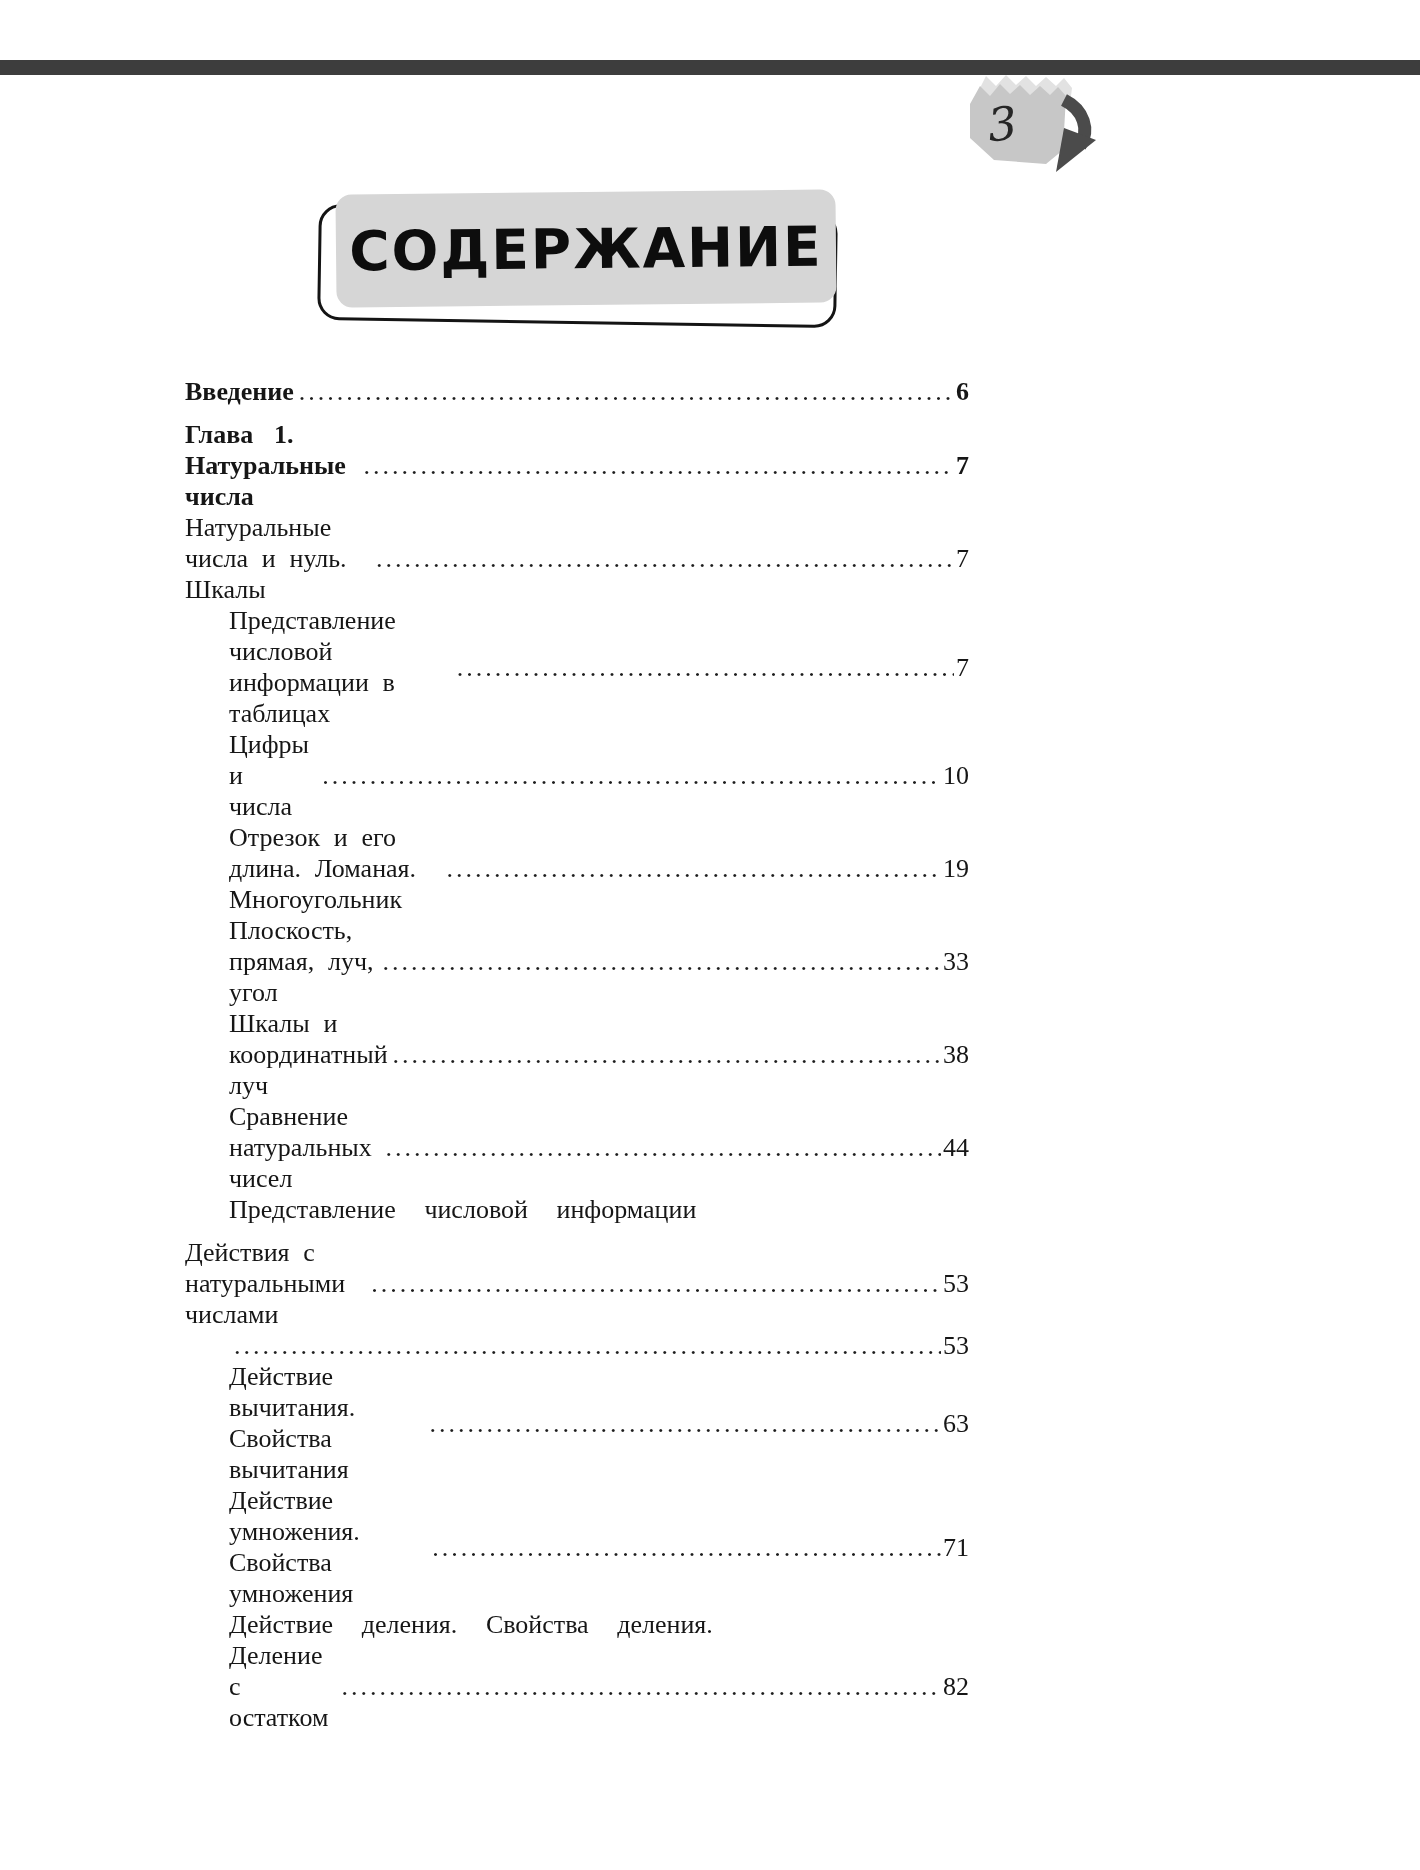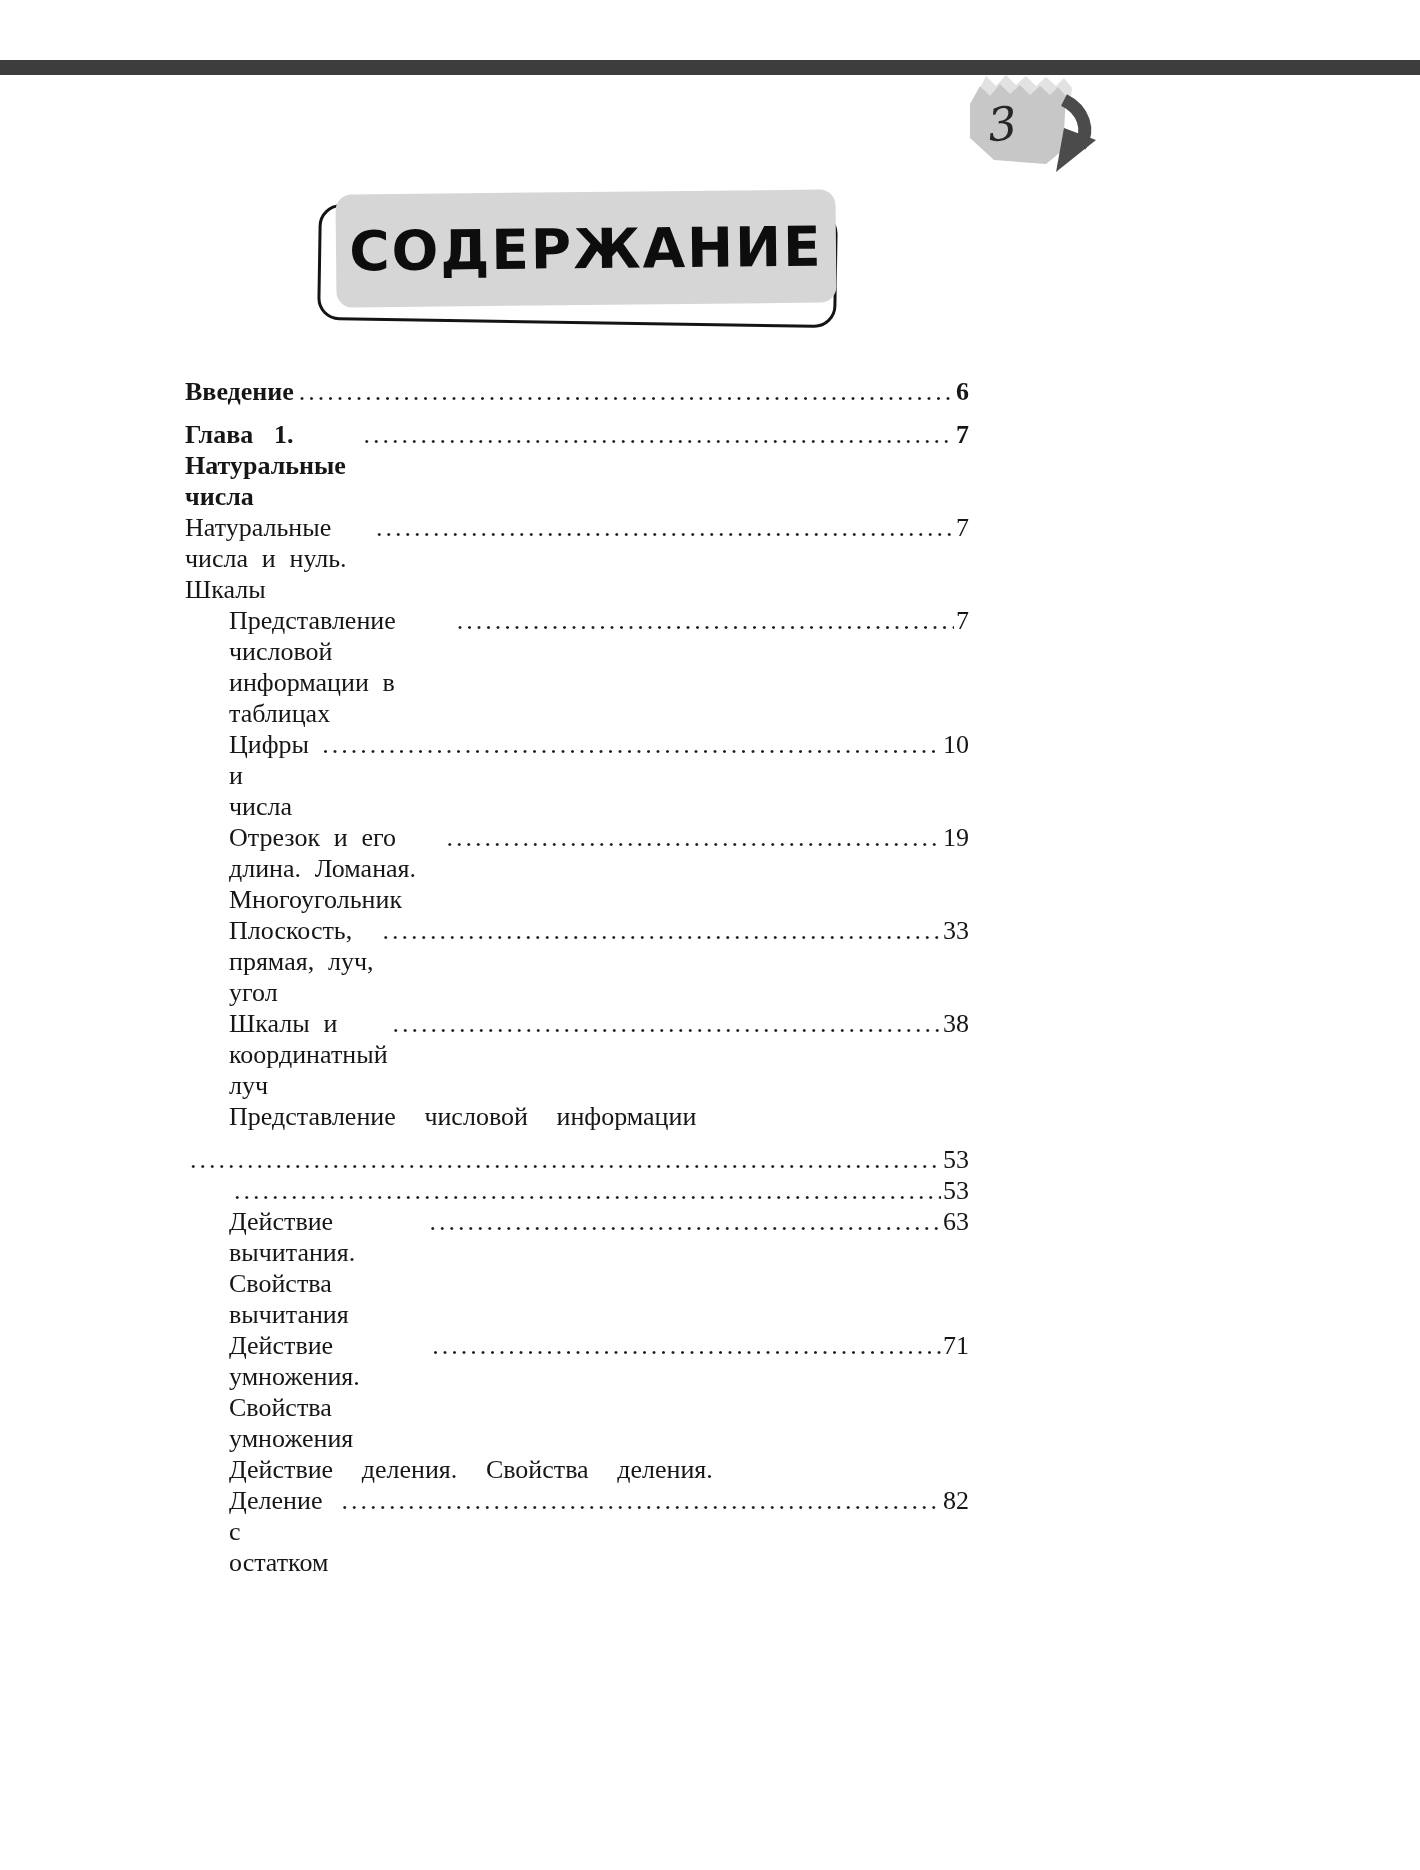--- a/index.html
+++ b/index.html
@@ -31,21 +31,21 @@
     letter-spacing:2px;color:#0d0d0d;white-space:nowrap;
   }
   .toc{
     position:absolute;left:185px;top:376px;width:784px;
     font-size:26px;line-height:31px;word-spacing:0.28em;
   }
   .entry.lvl1{padding-left:44px;}
   .entry.gap{margin-top:12px;font-family:Liberation Serif, serif;}
   .entry.bold{font-weight:bold;}
   .entry.wide .label{word-spacing:0.55em;}
-  .row{display:flex;align-items:flex-start;}
+  .row{display:flex;align-items:center;}
   .row.cont .label{word-spacing:0.85em;}
   .label{white-space:pre-wrap;}
   .dots{
     flex:1 1 auto;overflow:hidden;white-space:nowrap;margin-left:5px;
     min-width:12px;font-weight:normal;color:#1d1d1d;
   }
   .dots::after{
     content:"........................................................................................................................................";
     letter-spacing:3px;
   }
@@ -126,26 +126,34 @@
         </div>
       </div>
       <div class="entry lvl1">
         <div class="row">
           <span class="label">Шкалы и координатный луч</span>
           <span class="dots"></span>
           <span class="pagenum">38</span>
         </div>
       </div>
       <div class="entry lvl1">
+        <div class="row">
+          <span class="label">Сравнение натуральных чисел</span>
+          <span class="dots"></span>
+          <span class="pagenum">44</span>
+        </div>
+      </div>
+      <div class="entry lvl1">
         <div class="row cont">
           <span class="label">Представление числовой информации</span>
         </div>
       </div>
       <div class="entry lvl0 gap">
         <div class="row">
+          <span class="label">Действия с натуральными числами</span>
           <span class="dots"></span>
           <span class="pagenum">53</span>
         </div>
       </div>
       <div class="entry lvl1">
         <div class="row">
           <span class="dots"></span>
           <span class="pagenum">53</span>
         </div>
       </div>

